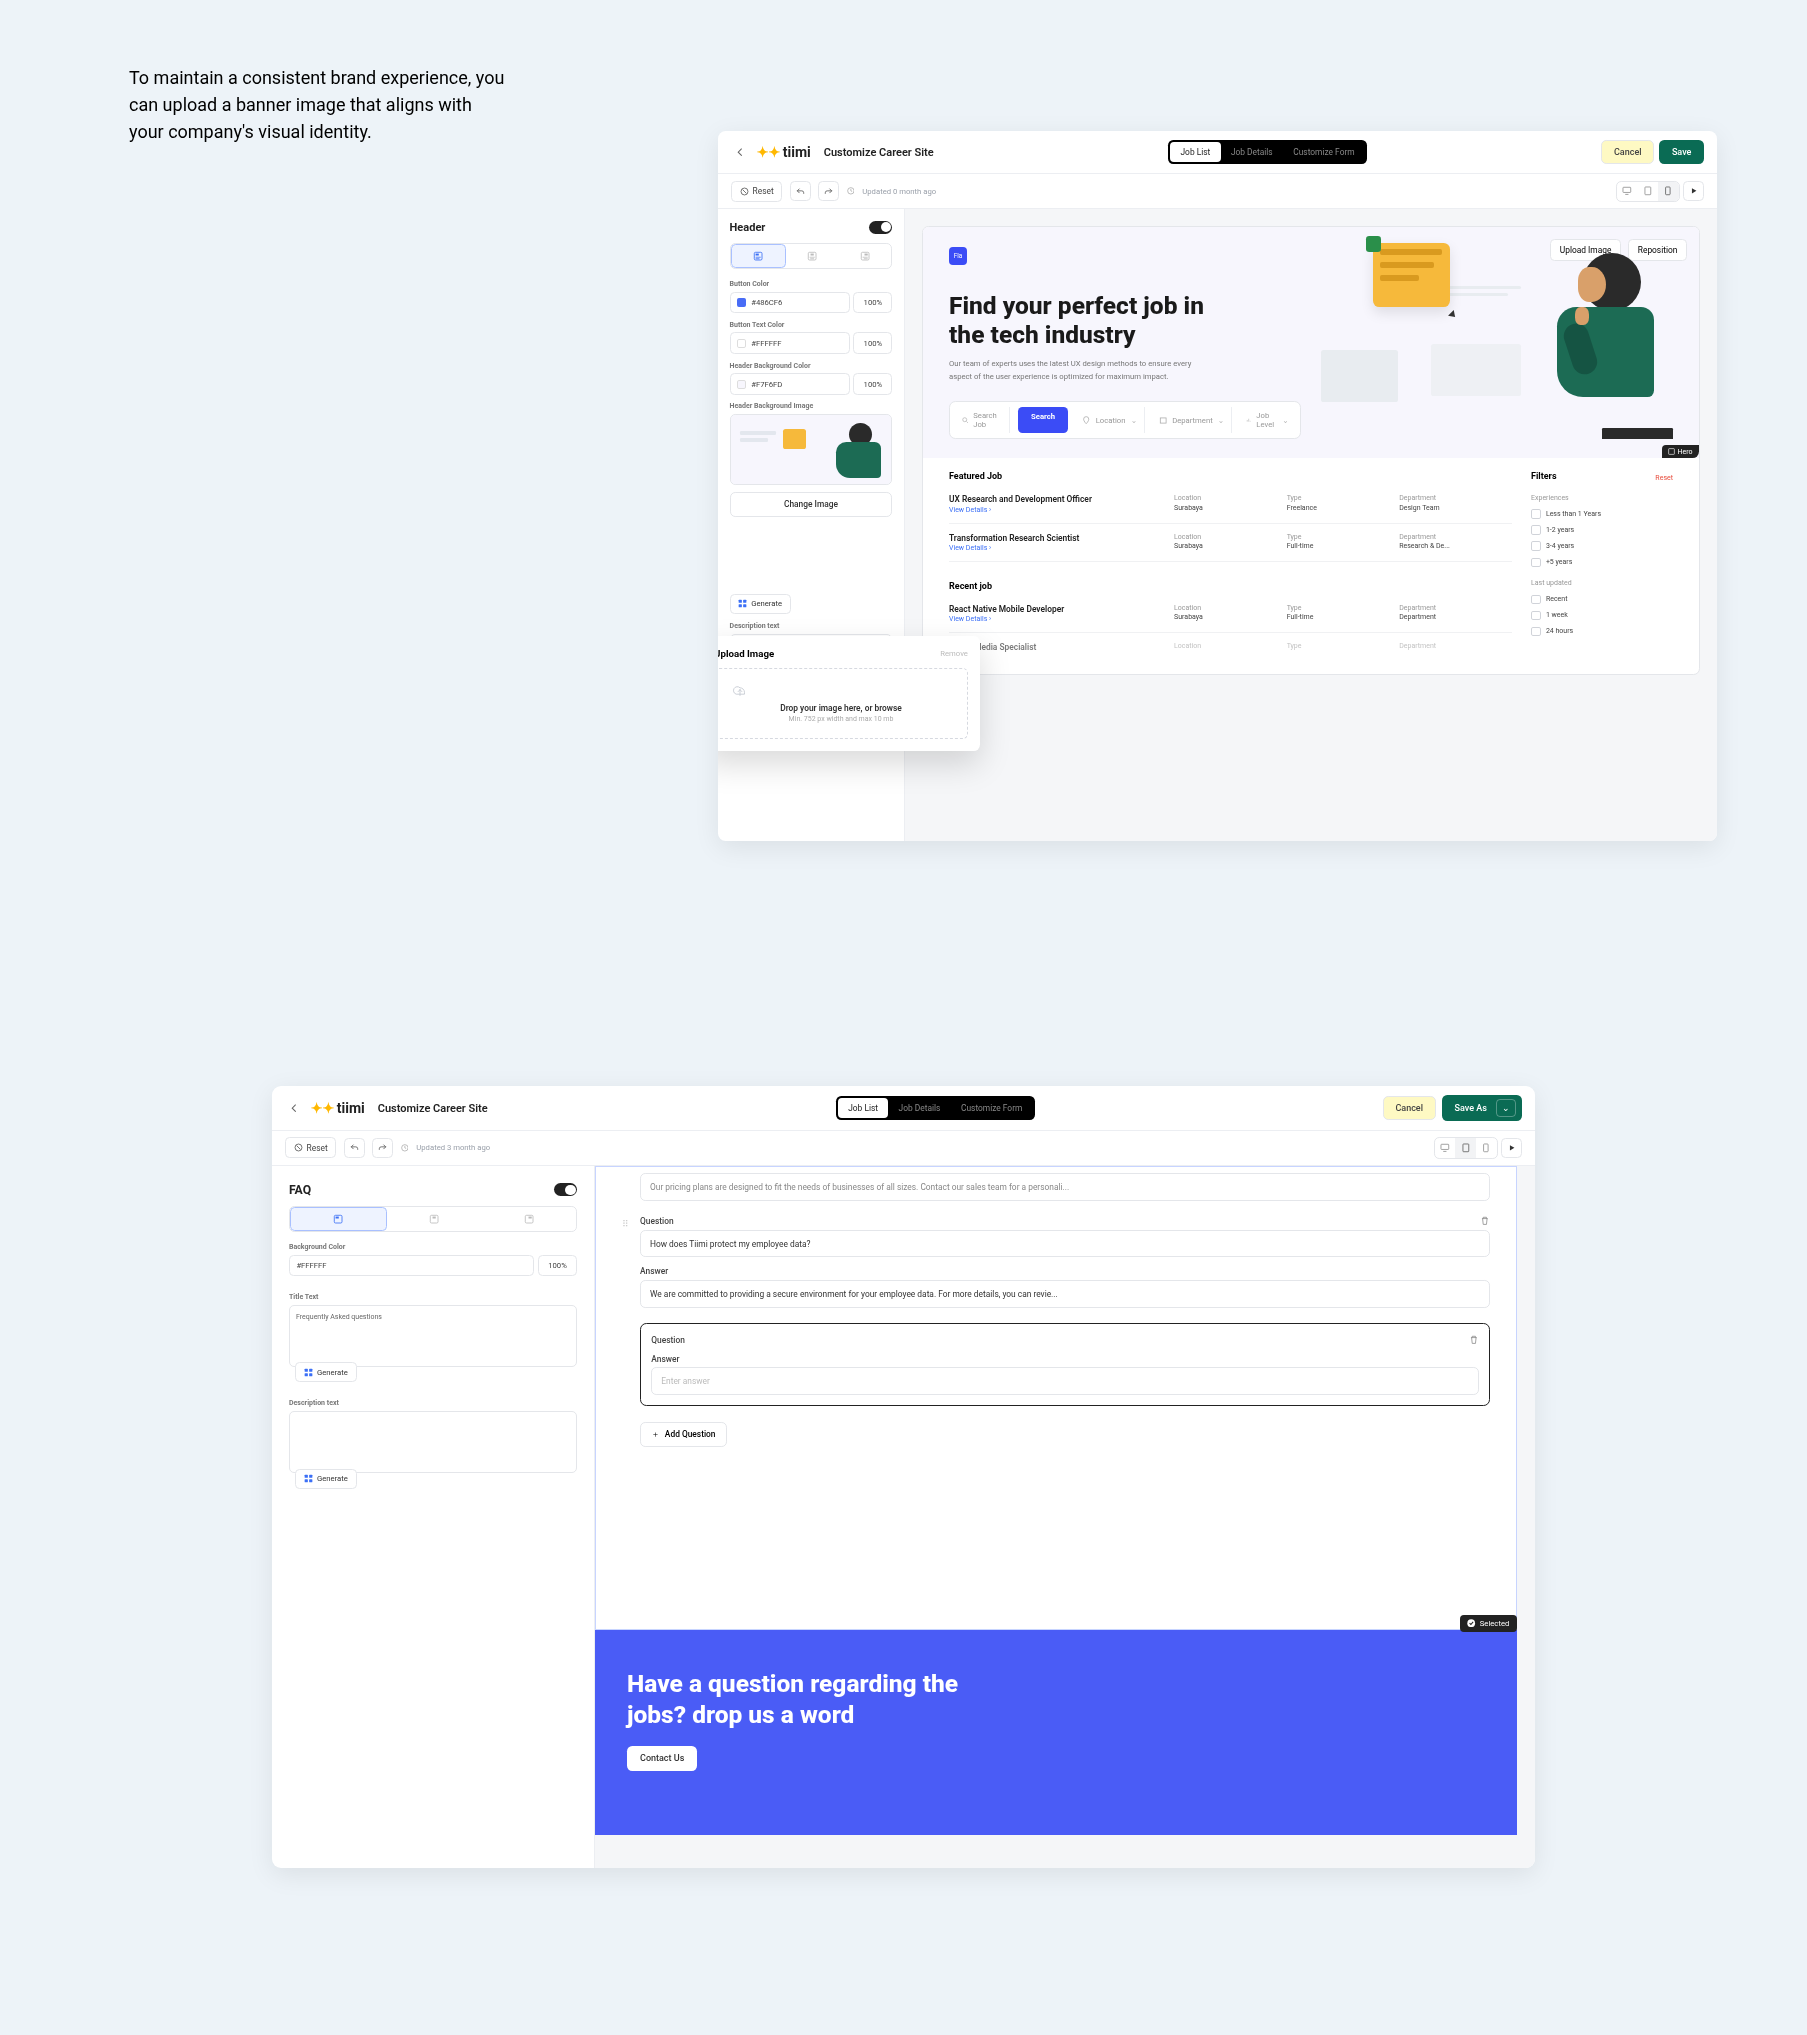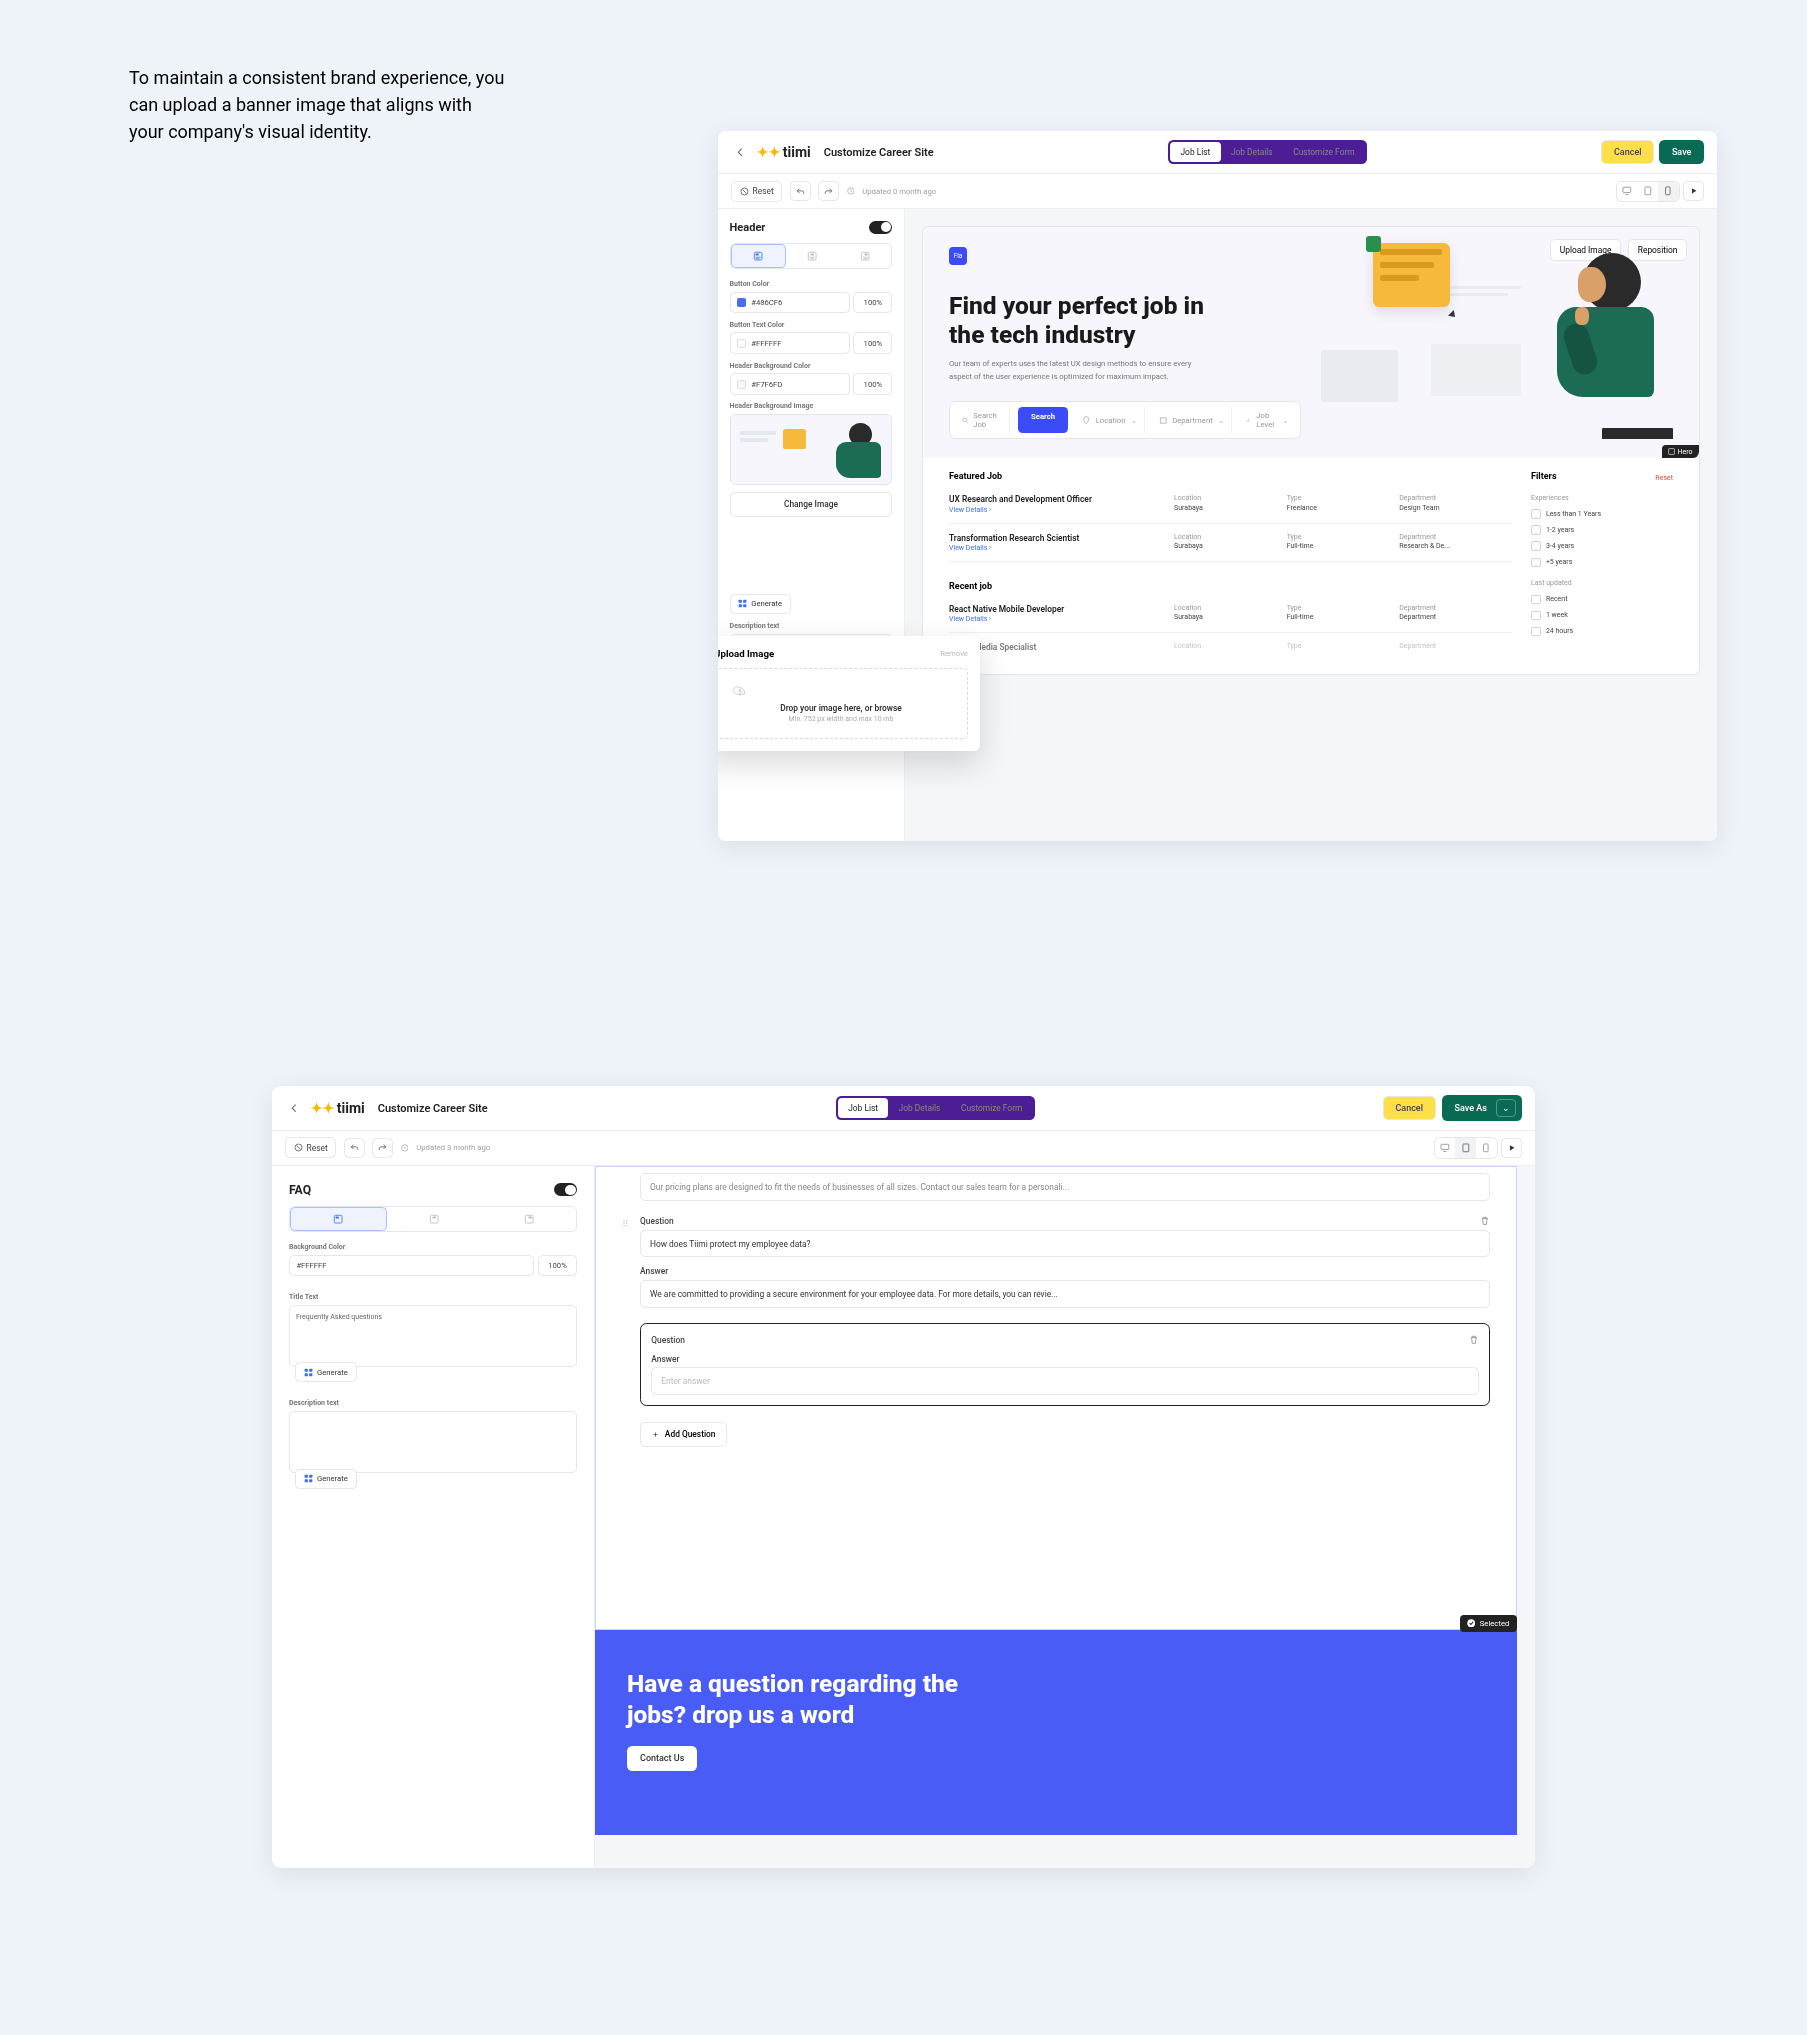--- a/index.html
+++ b/index.html
@@ -5,25 +5,25 @@
 *{box-sizing:border-box;margin:0;padding:0;font-family:-apple-system,BlinkMacSystemFont,"Segoe UI",Roboto,sans-serif}
 body{background:#edf3f8;padding:64px 0 90px}
 .intro{max-width:380px;margin:0 0 0 129px;color:#000000;font-size:18px;line-height:1.5;font-weight:400}
 .app1{width:999px;background:#fff;border-radius:7.7px;box-shadow:0 6.4px 26px rgba(0,0,0,.08);margin:-14px 0 0 auto;margin-right:90px;overflow:hidden;position:relative}
 .topbar{display:flex;align-items:center;padding:9px 13px;border-bottom:0.6px solid #eceef2}
 .back{width:18px;height:18px;display:flex;align-items:center;justify-content:center;color:#666;margin-right:7.7px}
 .logo{display:flex;align-items:center;gap:2.6px;font-weight:700;font-size:14px;margin-right:13px}
 .logo .glyph{color:#ffb800}
 .logo .txt{color:#222}
 .crumbs{font-size:11px;font-weight:600;color:#222}
-.tabs{display:flex;margin-left:auto;margin-right:auto;background:#4c1d95;border-radius:5.2px;padding:1.9px}
+.tabs{display:flex;margin-left:auto;margin-right:auto;background:#000000;border-radius:5.2px;padding:1.9px}
 .tab{padding:5.2px 10.3px;font-size:8.4px;color:#888;border-radius:3.9px;cursor:pointer}
 .tab.active{background:#fff;color:#222;box-shadow:0 0.6px 1.3px rgba(0,0,0,.06)}
 .btn{padding:5.8px 11.6px;font-size:9px;border-radius:5.2px;border:0.6px solid transparent;cursor:pointer;font-weight:500}
-.btn-ghost{background:#fde047;border-color:#e4e6ea;color:#444}
+.btn-ghost{background:#fef9c3;border-color:#e4e6ea;color:#444}
 .btn-save{background:#0a6b54;color:#fff}
 .btn-saveas{background:#0a6b54;color:#fff;display:flex;align-items:center;gap:6.4px}
 .btn-saveas .chev{border:0.6px solid rgba(255,255,255,.3);border-radius:3.9px;padding:2.6px 5.2px;margin:-2.6px -6.4px -2.6px 2.6px}
 .toolbar{display:flex;align-items:center;padding:6.4px 13px;border-bottom:0.6px solid #eceef2;gap:7.7px}
 .tbtn{display:flex;align-items:center;gap:3.9px;padding:4.5px 7.7px;border:0.6px solid #e4e6ea;border-radius:4.5px;font-size:8.4px;color:#444;cursor:pointer}
 .iconbtn{width:20.6px;height:20.6px;border:0.6px solid #e4e6ea;border-radius:4.5px;display:flex;align-items:center;justify-content:center;color:#666;cursor:pointer}
 .updated{display:flex;align-items:center;gap:8px;font-size:7.7px;color:#9aa0aa}
 .devgroup{margin-left:auto;display:flex;gap:3.9px;align-items:center}
 .devseg{display:flex;border:0.6px solid #e4e6ea;border-radius:5.2px;overflow:hidden}
 .devseg .d{width:20.6px;height:19.3px;display:flex;align-items:center;justify-content:center;color:#888}

